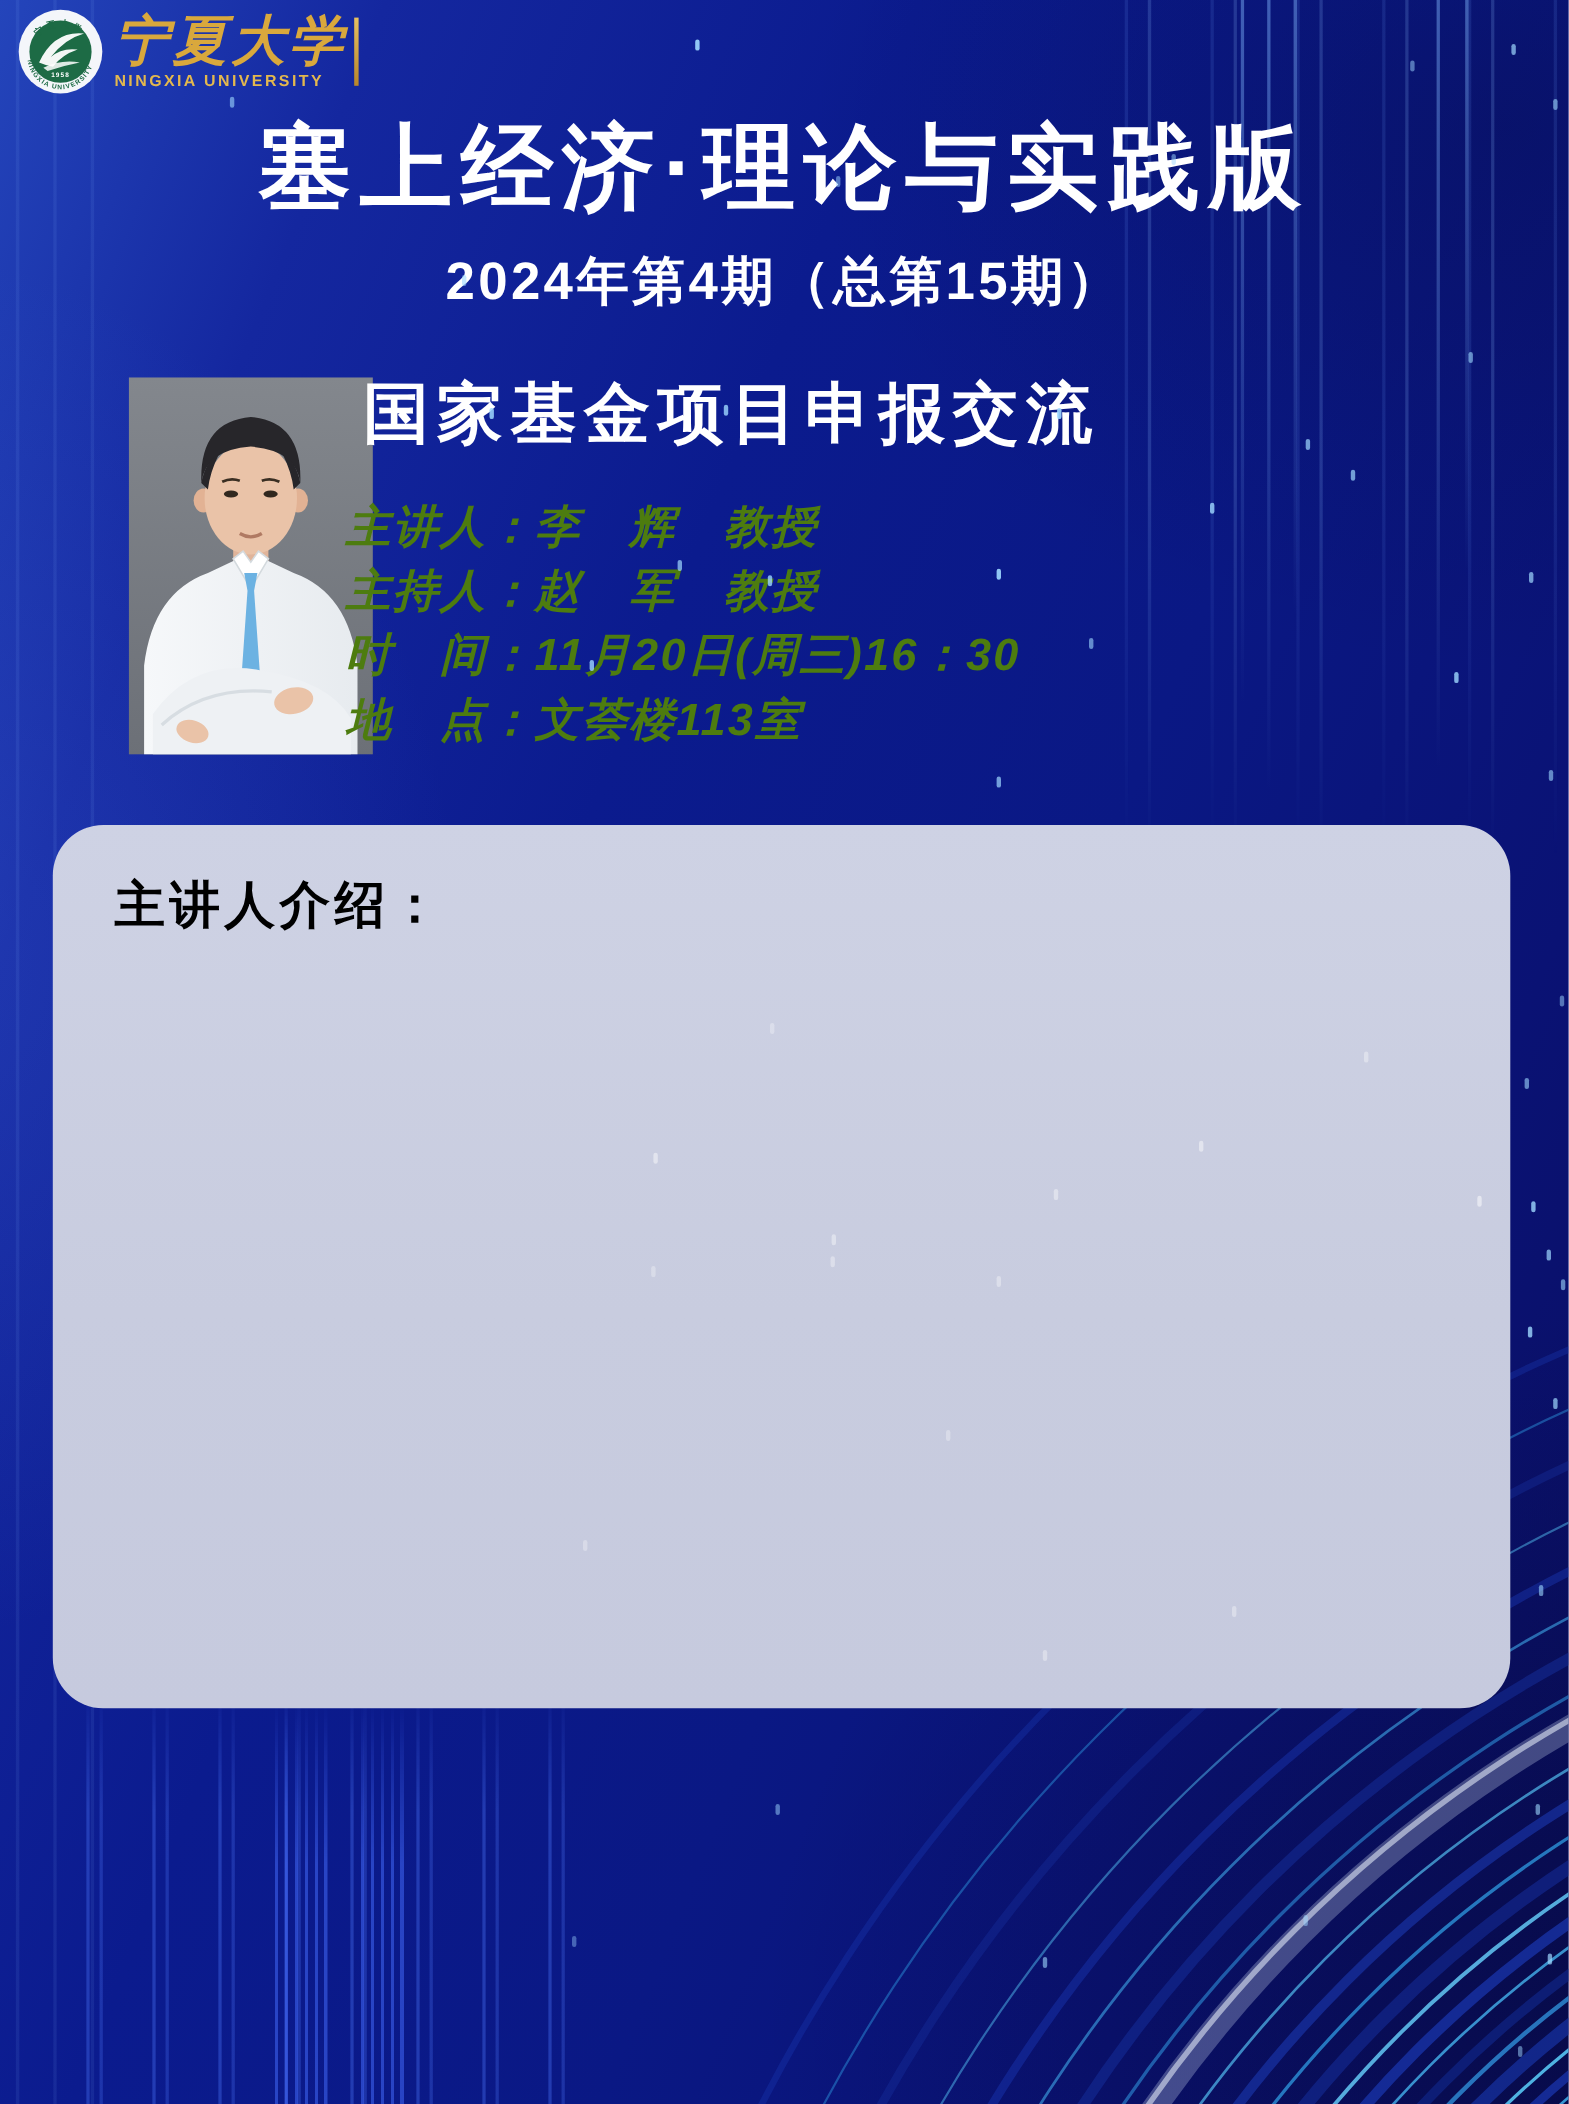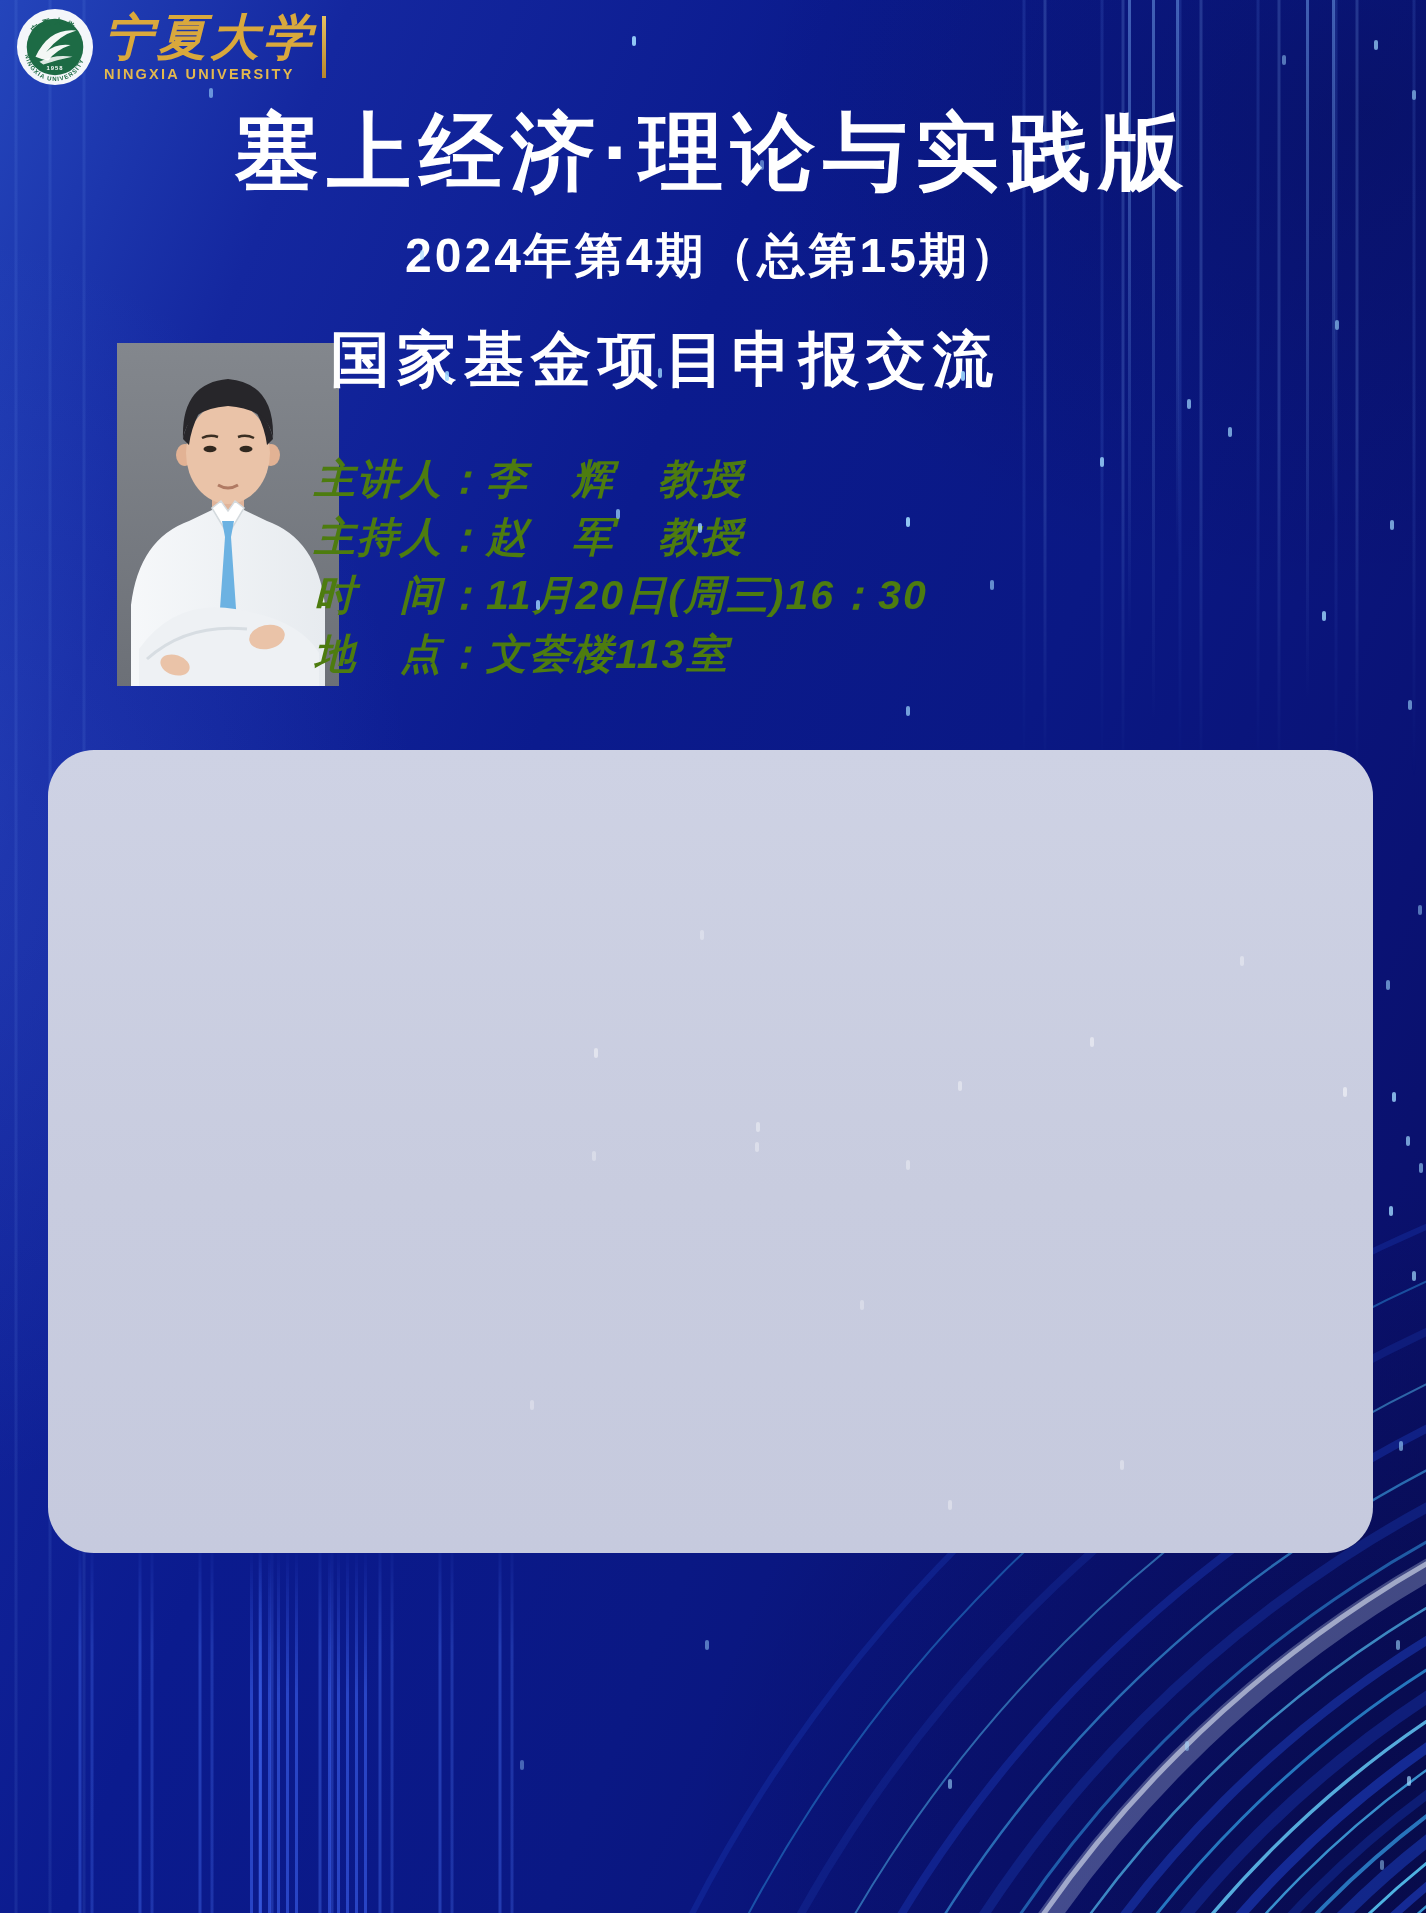--- a/index.html
+++ b/index.html
@@ -48,21 +48,21 @@
     font-size:42px;line-height:46px;color:#d9a83c;letter-spacing:6px;}
   .school-en{font-size:17px;color:#e8c564;margin-top:2px;letter-spacing:.5px;}
 
   .forum-title{position:absolute;top:96px;left:0;width:100%;text-align:center;
     color:#fff;font-size:84px;font-weight:900;letter-spacing:8px;
     font-family:"Liberation Sans",sans-serif;}
   .forum-issue{position:absolute;top:224px;left:0;width:100%;text-align:center;
     color:#fff;font-size:48px;font-weight:800;letter-spacing:3px;}
 
   .photo{position:absolute;left:117px;top:343px;width:222px;height:343px;}
-  .talk-title{position:absolute;left:330px;top:320px;color:#fff;
+  .talk-title{position:absolute;left:330px;top:336px;color:#fff;
     font-size:60px;font-weight:900;letter-spacing:7px;}
   .detail{position:absolute;left:314px;color:#4d7c0f;font-size:41px;font-weight:700;letter-spacing:2px;font-style:italic;}
   .d0{top:452px}.d1{top:510px}.d2{top:568px}.d3{top:627px}
 
   .panel{position:absolute;left:48px;top:750px;width:1325px;height:803px;border-radius:46px;
     background:linear-gradient(180deg,#ced2e4 0%,#c8ccdf 55%,#c6cade 100%);}
   .intro-heading{margin:42px 0 0 56px;font-size:46px;font-weight:bold;color:#000;
     font-family:"Liberation Serif",serif;letter-spacing:4px;}
   .intro-body{margin:42px 14px 0 22px;font-size:41.5px;line-height:57px;color:#0d0d0d;
     text-align:justify;text-indent:2em;font-weight:500;letter-spacing:.5px;}
@@ -177,20 +177,21 @@
   <ellipse cx="58" cy="322" rx="15" ry="10" fill="#eac3a8" transform="rotate(18 58 322)"></ellipse>
 </svg>
 
 <div class="talk-title">国家基金项目申报交流</div>
 <div class="detail d0">主讲人：李　辉　教授</div>
 <div class="detail d1">主持人：赵　军　教授</div>
 <div class="detail d2">时　间：11月20日(周三)16：30</div>
 <div class="detail d3">地　点：文荟楼113室</div>
 
 <div class="panel">
+  <div class="intro-heading">主讲人介绍：</div>
 </div>
 
 <span class="dot" style="left: 632px; top: 36px; opacity: 0.9; background: rgb(159, 216, 255);"></span>
 <span class="dot" style="left: 1374px; top: 40px; opacity: 0.7; background: rgb(159, 216, 255);"></span>
 <span class="dot" style="left: 209px; top: 88px; opacity: 0.6; background: rgb(159, 216, 255);"></span>
 <span class="dot" style="left: 1412px; top: 90px; opacity: 0.6; background: rgb(159, 216, 255);"></span>
 <span class="dot" style="left: 1282px; top: 55px; opacity: 0.5; background: rgb(159, 216, 255);"></span>
 <span class="dot" style="left: 760px; top: 160px; opacity: 0.5; background: rgb(159, 216, 255);"></span>
 <span class="dot" style="left: 1065px; top: 140px; opacity: 0.5; background: rgb(159, 216, 255);"></span>
 <span class="dot" style="left: 420px; top: 250px; opacity: 0.6; background: rgb(159, 216, 255);"></span>

